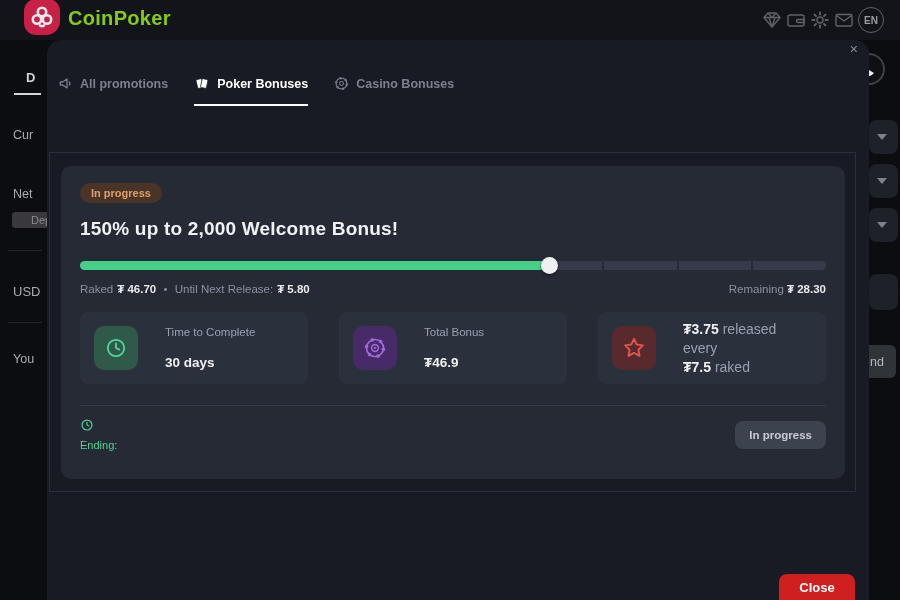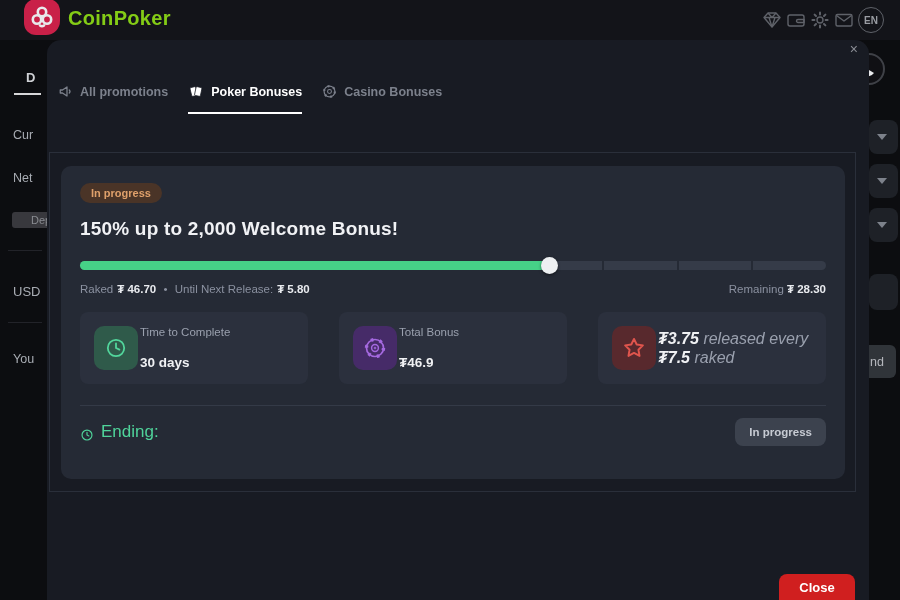--- a/index.html
+++ b/index.html
@@ -14,54 +14,54 @@
   .bg-help{position:absolute;left:853px;top:53px;width:32px;height:32px;border:2px solid #3f4147;border-radius:50%;background:#101014;box-sizing:border-box;}
   .bg-help svg{position:absolute;left:5px;top:6px;}
   .bg-select{position:absolute;left:869px;width:29px;height:34px;background:#1e2127;border-radius:8px;display:flex;align-items:center;}
   .chev{width:0;height:0;border-left:5px solid transparent;border-right:5px solid transparent;border-top:6px solid #7d828b;margin-left:8px;}
   .bg-input{position:absolute;left:869px;top:274px;width:29px;height:36px;background:#1e2127;border-radius:8px;}
   .bg-send{position:absolute;left:858px;top:345px;width:38px;height:33px;background:#303439;border-radius:6px;color:#b5b7bd;font-size:12.5px;display:flex;align-items:center;justify-content:center;}
 
   
   .modal{position:absolute;left:47px;top:40px;width:822px;height:560px;background:#181b23;border-radius:14px 14px 0 0;}
   .modal-x{position:absolute;top:0px;right:7px;color:#8b8e95;font-size:14px;padding:2px 4px;cursor:pointer;line-height:14px;}
-  .tabs{position:absolute;left:11px;top:44px;display:flex;gap:20px;}
+  .tabs{position:absolute;left:11px;top:36px;display:flex;gap:26px;}
   .tab{display:flex;align-items:center;gap:7px;font-size:12.5px;font-weight:600;color:#7c818c;padding-bottom:13px;border-bottom:2px solid transparent;cursor:pointer;}
   .tab.active{color:#ffffff;font-weight:700;border-bottom-color:#ffffff;}
   .tab svg{display:block;}
 
   .promo-container{position:absolute;left:2px;top:112px;width:807px;height:340px;border:1px solid #2a2f3a;border-radius:0;box-sizing:border-box;}
   .card{position:absolute;left:11px;top:13px;width:784px;height:313px;background:#252a35;border-radius:10px;box-sizing:border-box;padding:17px 19px 0 19px;}
 
   .badge{display:inline-block;background:#4a3427;color:#dfa06b;font-size:11px;font-weight:700;padding:4px 11px;border-radius:11px;}
   .card-title{margin-top:15px;font-size:19px;font-weight:700;color:#f1f2f5;letter-spacing:.2px;}
 
   .progress{position:relative;margin-top:21px;height:9px;background:#353b48;border-radius:5px;}
   .progress .tick{position:absolute;top:0;width:2px;height:9px;background:#252a35;}
   .progress-fill{position:relative;height:9px;background:#46d087;border-radius:5px;}
   .knob{position:absolute;right:-8px;top:-4px;width:17px;height:17px;background:#eef0f2;border-radius:50%;box-shadow:0 1px 3px rgba(0,0,0,.5);}
 
   .stats-row{margin-top:13px;display:flex;justify-content:space-between;font-size:11.5px;color:#8b91a0;}
   .stats-row b{color:#e9ebef;font-weight:700;}
   .stats-left span{margin-right:4px;}
 
   .tiles{margin-top:17px;display:flex;justify-content:space-between;}
-  .tile{width:228px;height:72px;background:#2b303d;border-radius:8px;box-sizing:border-box;padding:14px;display:flex;align-items:center;gap:2px;}
+  .tile{width:228px;height:72px;background:#2b303d;border-radius:8px;box-sizing:border-box;padding:14px;display:flex;align-items:center;gap:27px;}
   .tile-ic{width:44px;height:44px;border-radius:10px;display:flex;align-items:center;justify-content:center;flex:0 0 44px;}
   .tile-ic.green{background:#2f5a4a;}
   .tile-ic.purple{background:#462b68;}
   .tile-ic.red{background:#58292d;}
   .tile-label{font-size:11.5px;color:#9aa0ae;}
   .tile-value{font-size:13.5px;font-weight:700;color:#f0f1f4;margin-top:17px;}
-  .tile-line{font-size:16px;color:#9aa0ae;line-height:19px;font-style:italic;}
+  .tile-line{font-size:14px;color:#9aa0ae;line-height:19px;}
   .tile-line b{color:#f0f1f4;font-weight:700;}
 
   .divider{margin-top:21px;height:1px;background:#343a47;}
   .card-footer{margin-top:12px;display:flex;align-items:center;justify-content:space-between;}
-  .ending{display:flex;align-items:flex-end;gap:7px;font-size:17px;color:#e9ebef;font-weight:600;}
+  .ending{display:flex;align-items:flex-start;gap:7px;font-size:11px;color:#e9ebef;font-weight:600;flex-direction:column;}
   .ending .lbl{color:#4fd39a;font-weight:400;}
   .status-btn{background:#3c424e;color:#c7cbd3;font-size:11.5px;font-weight:700;padding:8px 14px;border-radius:8px;border:none;cursor:default;}
 
   .close-btn{position:absolute;right:14px;bottom:-8px;width:76px;height:34px;background:#d01f1f;border:none;border-radius:8px;color:#ffffff;font-size:13px;font-weight:600;cursor:pointer;padding-bottom:8px;}
 
   
   .header{position:absolute;left:0;top:0;width:900px;height:40px;background:#131419;}
   .logo{position:absolute;left:24px;top:-1px;width:36px;height:36px;background:#c92048;border-radius:12px 12px 14px 12px;display:flex;align-items:center;justify-content:center;}
   .app-title{position:absolute;left:68px;top:0;height:40px;line-height:36px;font-size:20px;font-weight:700;color:#84cc16;letter-spacing:.3px;}
   .hicons{position:absolute;right:16px;top:0;height:40px;display:flex;align-items:center;gap:4px;}
@@ -70,21 +70,21 @@
 </style>
 </head>
 <body>
 
 <div class="stage">
 
   <div class="bg-tab">D</div>
   <div class="bg-tab-underline"></div>
 
   <div class="bg-label" style="top:128px;">Cur</div>
-  <div class="bg-label" style="top:171px;">Net</div>
+  <div class="bg-label" style="top:187px;">Net</div>
   <div class="bg-label boxed" style="top:212px;">Dep</div>
   <div class="bg-line" style="top:250px;"></div>
   <div class="bg-label" style="top:284px;font-size:13px;">USD</div>
   <div class="bg-line" style="top:322px;"></div>
   <div class="bg-label" style="top:352px;">You</div>
 
   <div class="bg-help">
     <svg width="20" height="20" viewBox="0 0 20 20">
         <path d="M3 14 A8 8 0 0 0 14 12 L9 9 Z" fill="#e8e9ec"></path>
       </svg>

